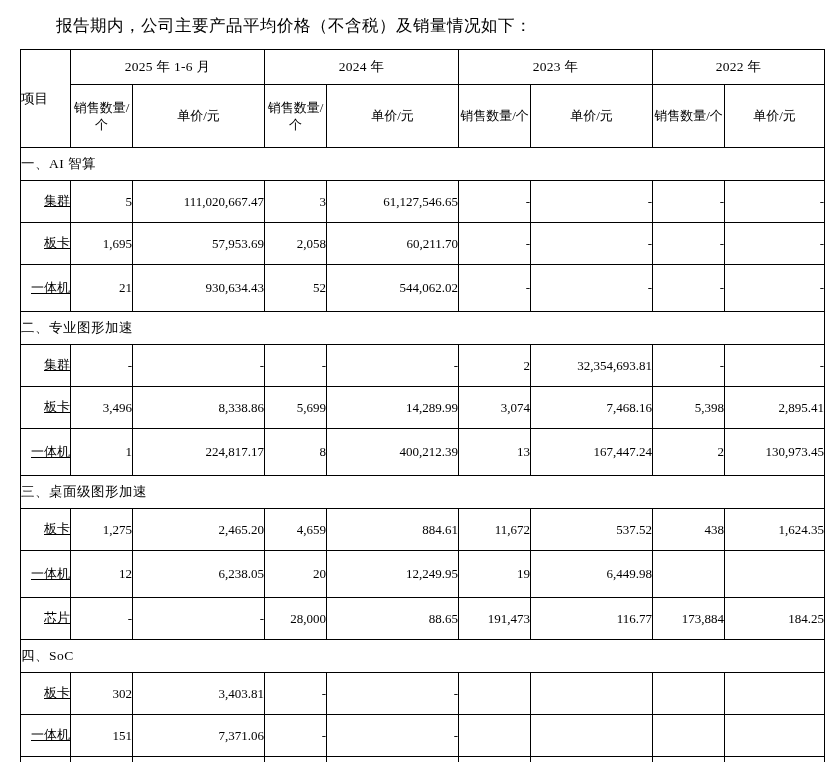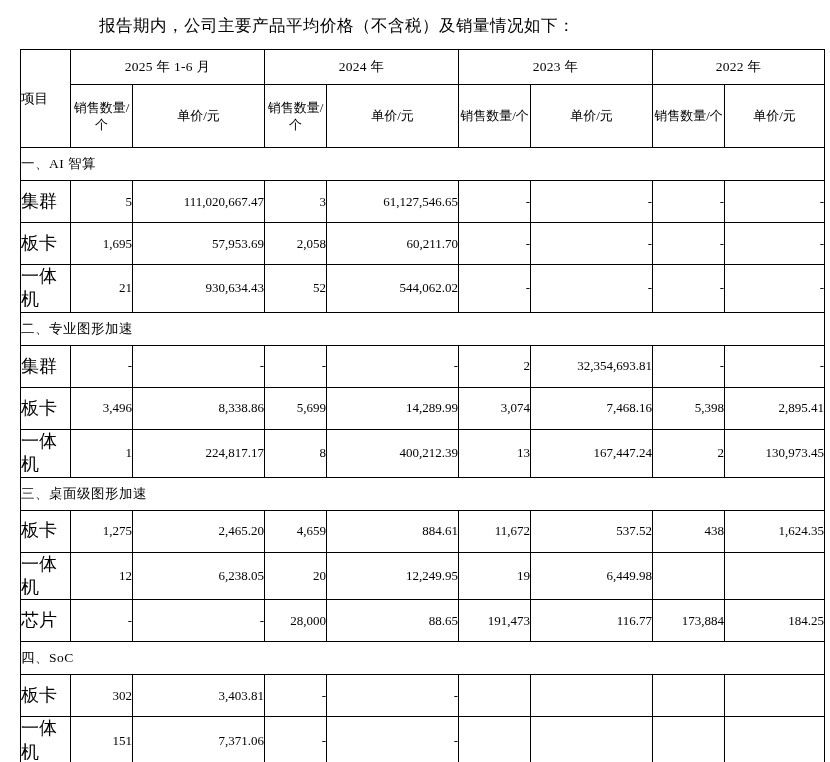--- a/index.html
+++ b/index.html
@@ -20,21 +20,20 @@
     position: relative;
     box-sizing: border-box;
     padding: 0;
   }
   .intro {
     font-size: 16.5px;
     letter-spacing: 0.5px;
     padding: 14px 0 12px 56px;
     line-height: 1.4;
     white-space: nowrap;
-    margin-left: 43px;
   }
   table.main {
     border-collapse: collapse;
     table-layout: fixed;
     margin-left: 20px;
     width: 790px;
     font-size: 13px;
   }
   table.main td, table.main th {
     border: 1px solid #000000;
@@ -63,24 +62,25 @@
     padding: 0 4px;
   }
   .section-row td {
     height: 32px;
     font-weight: bold;
     font-size: 13.5px;
     padding-left: 10px;
     letter-spacing: 0.5px;
   }
   .rowlabel {
-    text-align: left;
-    font-size: 18px;
+    text-align: right;
+    font-size: 13px;
     line-height: 1.3;
     padding: 0 2px;
+    text-decoration: underline;
   }
   .num {
     text-align: right;
     padding-right: 8px;
     font-size: 13px;
   }
   tr.data td {
     height: 41px;
   }
   tr.data.tall td {

